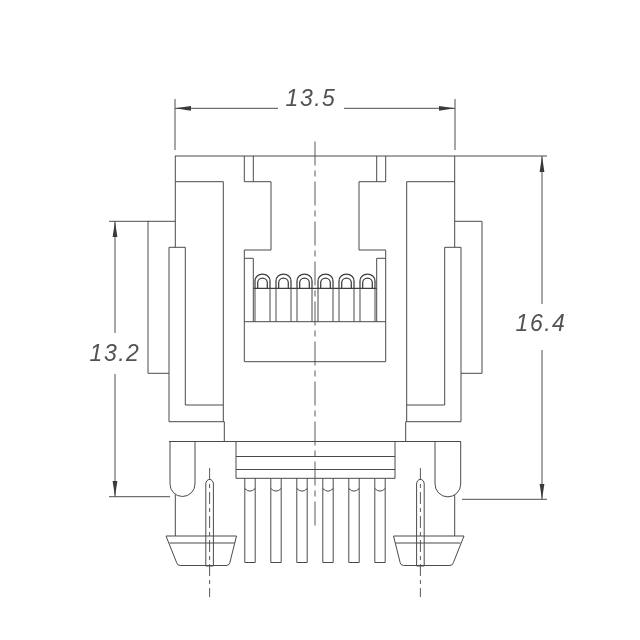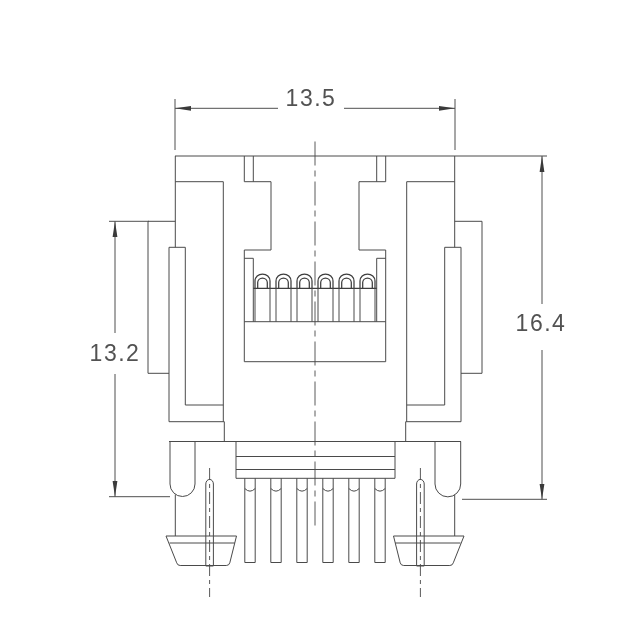--- a/index.html
+++ b/index.html
@@ -1,16 +1,16 @@
 <!DOCTYPE html>
 <html><head>
 <meta charset="utf-8">
 <style>
   html,body{margin:0;padding:0;background:#ffffff;}
-  .stage{width:640px;height:640px;position:relative;background:#ffffff;overflow:hidden;}
+  .stage{width:640px;height:640px;position:relative;background:#ffffff;overflow:hidden;font-style:italic;}
   svg{display:block;}
   .ln{fill:none;stroke:#4a4a4a;stroke-width:1;}
   .ln2{fill:none;stroke:#3d3d3d;stroke-width:1.25;}
   .dim{fill:none;stroke:#4f4f4f;stroke-width:1;}
   .arrow{fill:#3a3a3a;stroke:none;}
   .cl{fill:none;stroke:#5a5a5a;stroke-width:1;stroke-dasharray:24 5 6 5;}
   .clp{fill:none;stroke:#5a5a5a;stroke-width:1;stroke-dasharray:12 4 4 4;}
   .dimtext{font-family:"Liberation Sans",sans-serif;font-size:23px;fill:#525252;letter-spacing:1.5px;}
 </style>
 </head>

